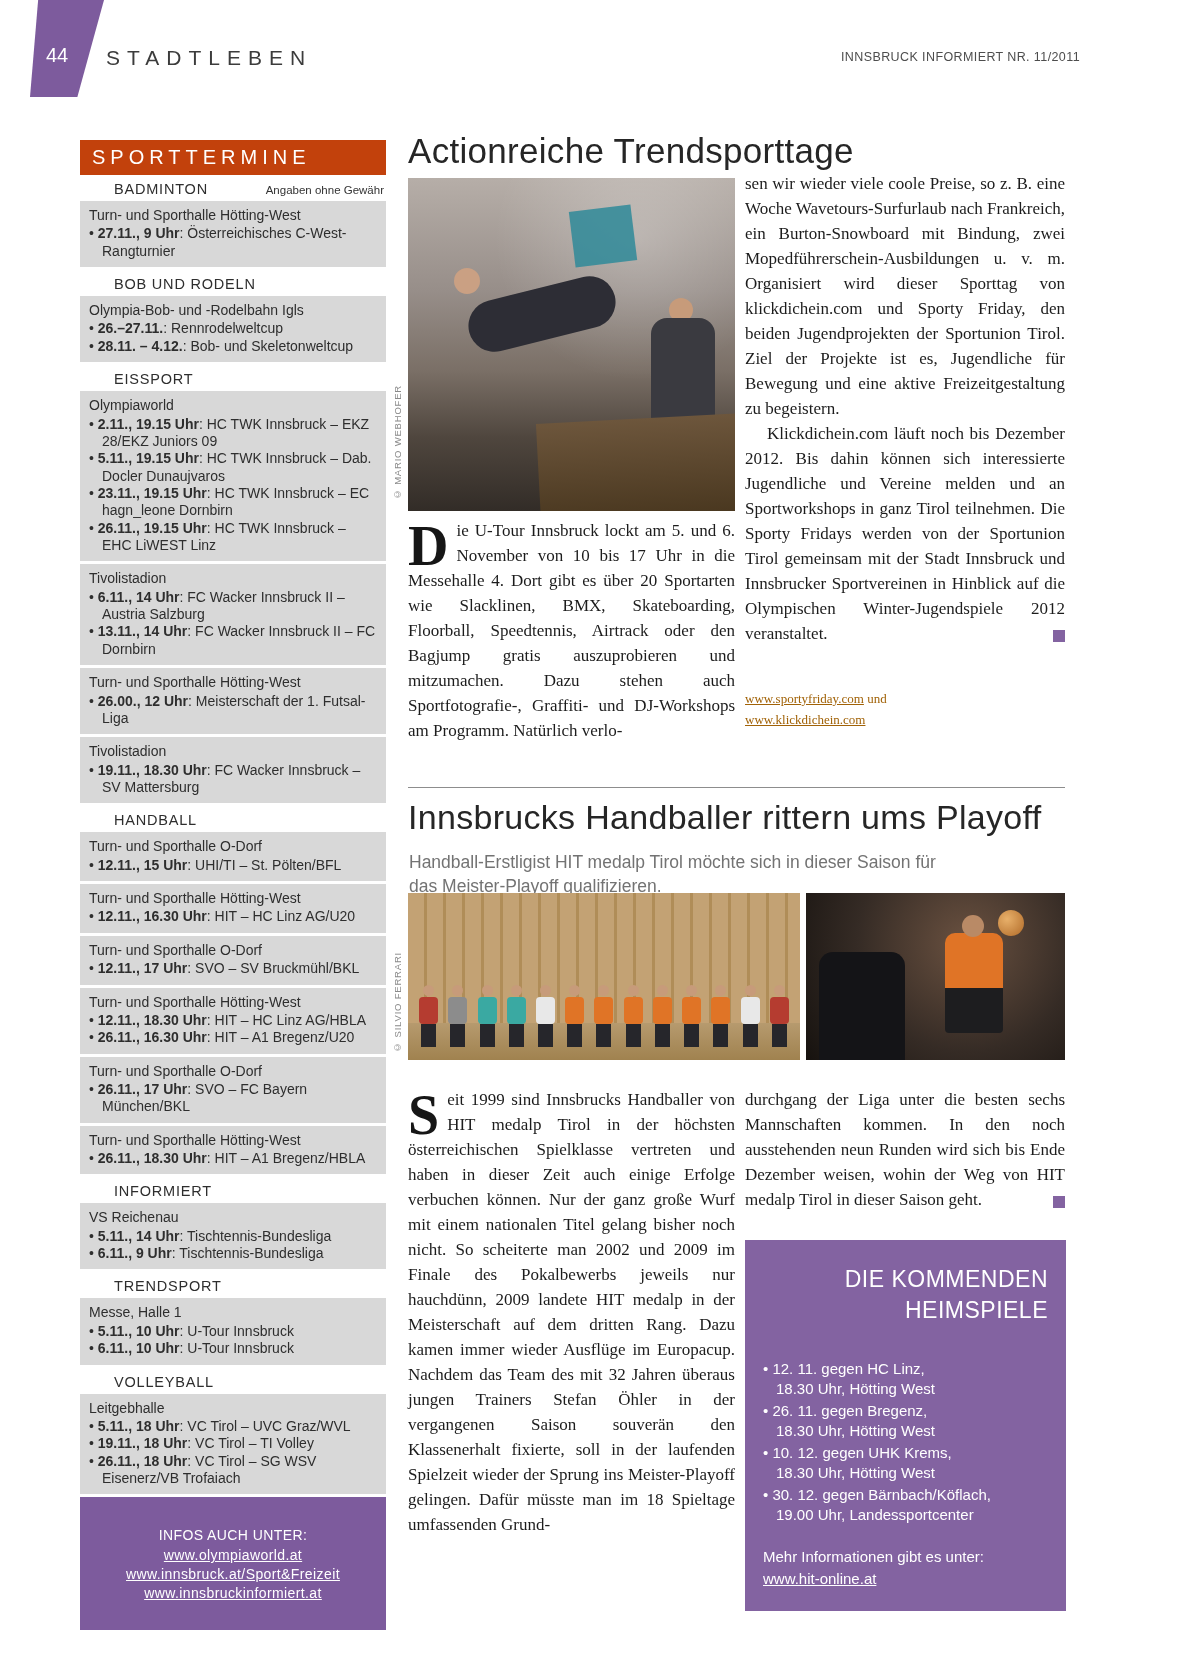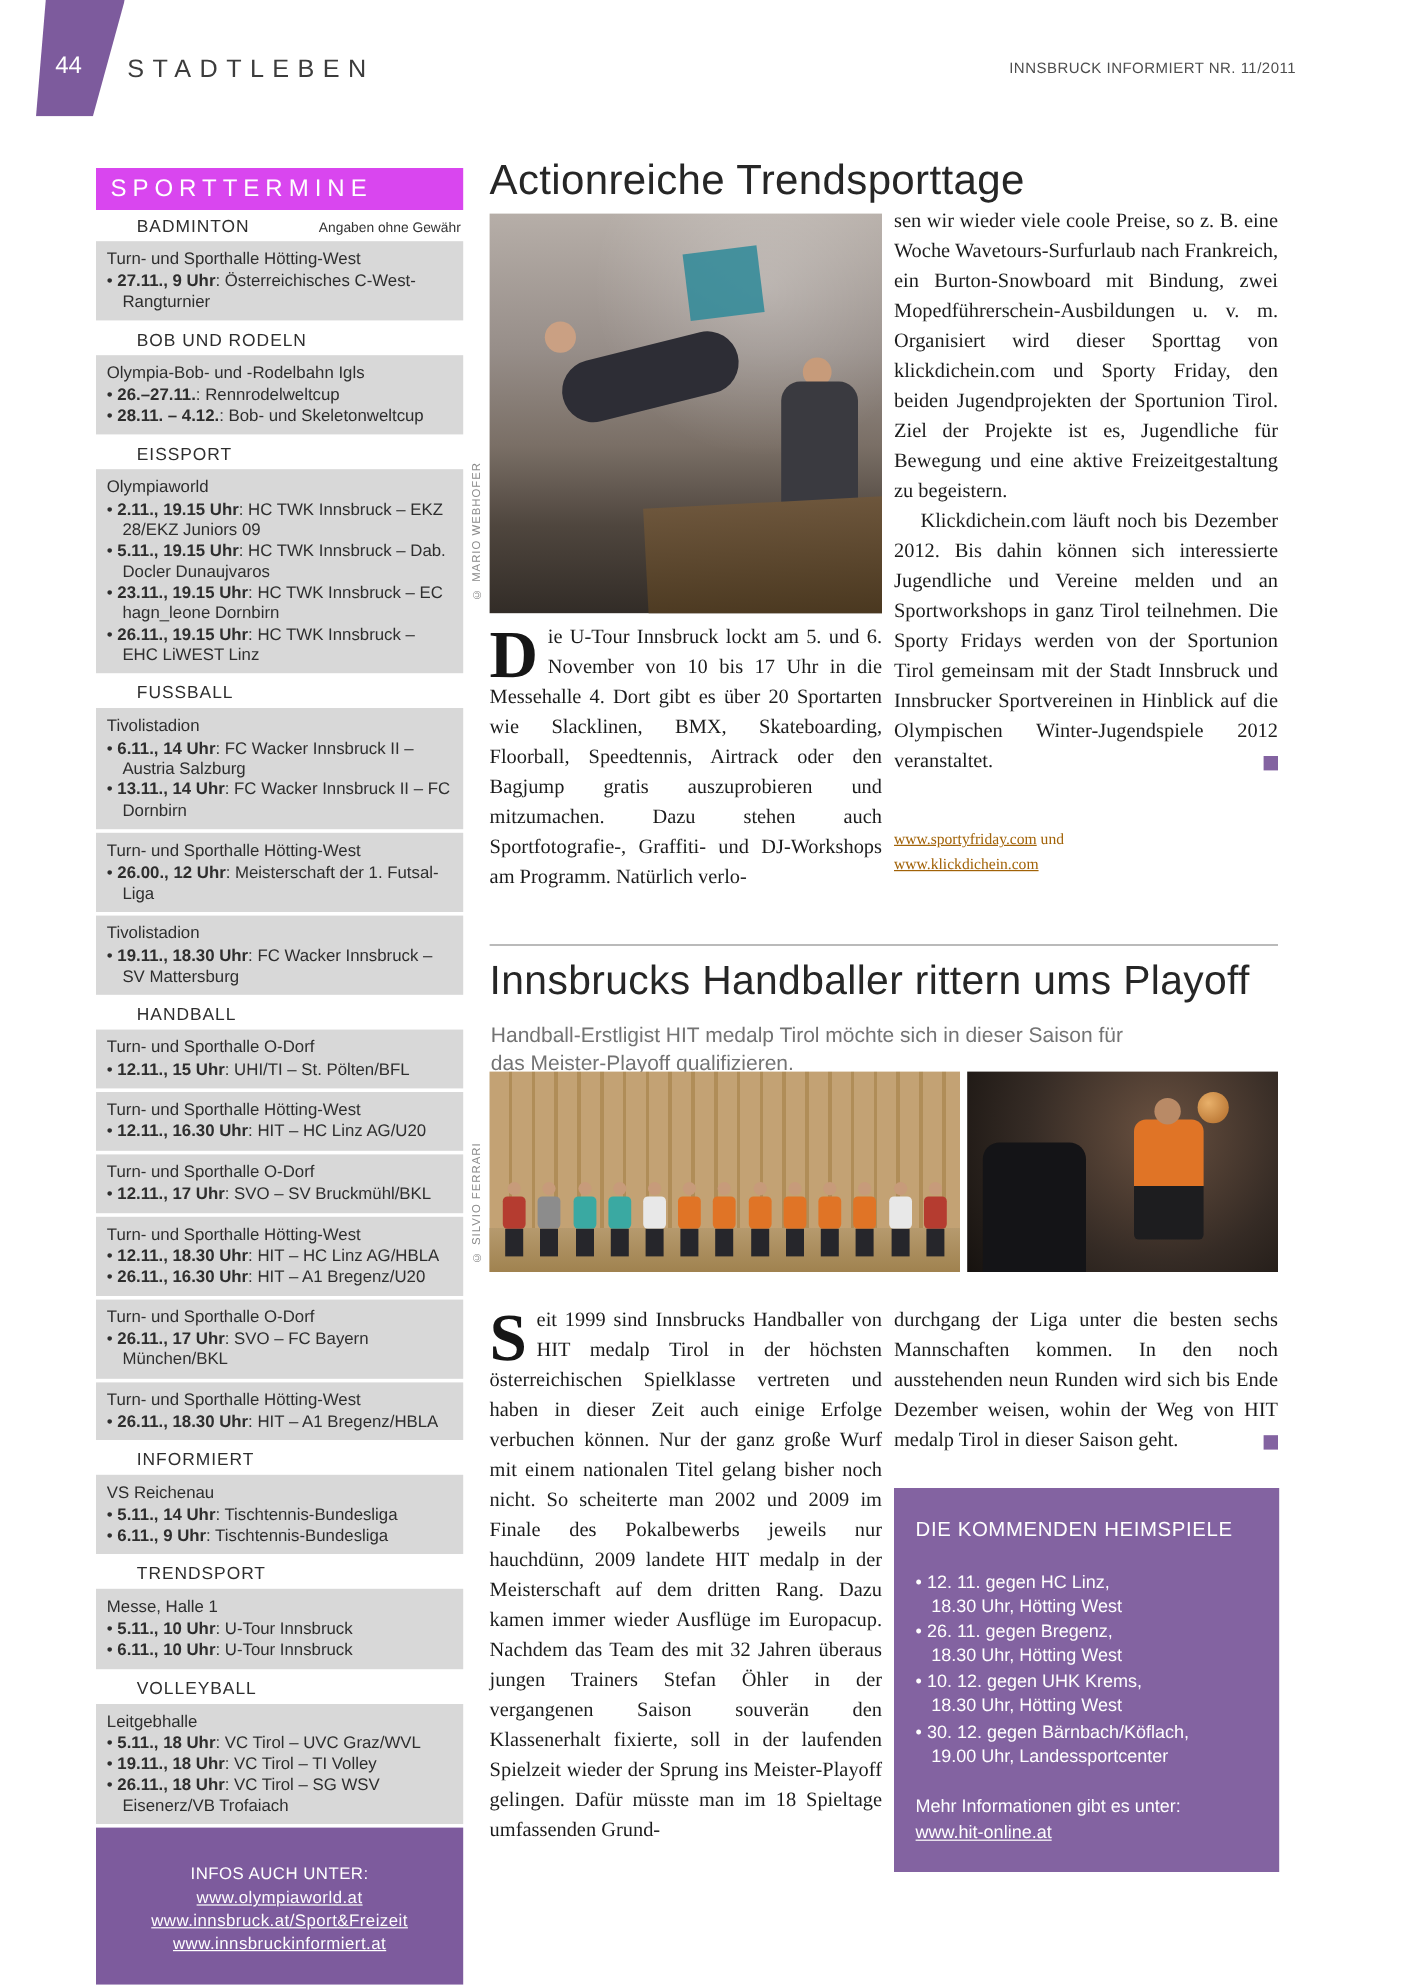--- a/index.html
+++ b/index.html
@@ -9,21 +9,21 @@
   
   .ribbon{position:absolute;left:30px;top:0;width:74px;height:97px;background:#7d5b9d;
           clip-path:polygon(11% 0,100% 0,64% 100%,0 100%);}
   .page-num{position:absolute;left:16px;top:44px;color:#fff;font-size:20px;}
   .section-title{position:absolute;left:106px;top:46px;font-size:21px;letter-spacing:7px;color:#3c3c3c;}
   .issue{position:absolute;left:780px;top:50px;width:300px;text-align:right;font-size:12.5px;
          color:#4d4d4d;letter-spacing:0.4px;}
 
   
   .sidebar{position:absolute;left:80px;top:140px;width:306px;}
-  .sb-title{background:#d946ef;color:#fff;font-size:20px;letter-spacing:5px;
+  .sb-title{background:#c2410c;color:#fff;font-size:20px;letter-spacing:5px;
             padding:6px 12px 6px 12px;}
   .sb-head-row{display:flex;justify-content:space-between;align-items:baseline;
                padding:6px 2px 4px 2px;margin-left:32px;}
   .sb-heading{font-size:14.5px;letter-spacing:0.8px;color:#2e2e2e;}
   .sb-disclaimer{font-size:11.5px;color:#333;}
   .sb-box{background:#d8d8d8;padding:6px 8px 7px 9px;margin-bottom:3px;
           font-size:14px;line-height:1.24;color:#2e2e2e;}
   .sb-venue{margin-bottom:1px;}
   .sb-item{padding-left:13px;text-indent:-13px;}
   .sb-item b{font-weight:bold;}
@@ -102,21 +102,21 @@
   .ap-opp{position:absolute;left:5%;bottom:0;width:86px;height:108px;border-radius:14px 14px 0 0;background:#141417;}
 
   .vcred{position:absolute;writing-mode:vertical-rl;transform:rotate(180deg);
          font-size:9.5px;color:#8a8a8a;letter-spacing:0.8px;}
   #cred1{left:392px;top:385px;}
   #cred2{left:392px;top:952px;}
 
   
   .hs-box{position:absolute;left:745px;top:1240px;width:285px;background:#8363a1;color:#fff;
           padding:24px 18px 22px 18px;font-size:15px;line-height:1.33;}
-  .hs-title{font-size:17px;letter-spacing:0.5px;margin-bottom:22px;}
+  .hs-title{font-size:23px;letter-spacing:0.5px;margin-bottom:34px;text-align:right;}
   .hs-item{padding-left:13px;text-indent:-13px;margin-bottom:2px;}
   .hs-more{margin-top:22px;}
   .hs-link{display:inline-block;color:#fff;text-decoration:underline;margin-top:2px;cursor:pointer;}
 </style>
 </head>
 <body>
 
 <div id="page">
 
   <div>
@@ -148,23 +148,20 @@
         </div>
         <div class="sb-head-row">
           <span class="sb-heading">EISSPORT</span>
         </div>
         <div class="sb-box">
           <div class="sb-venue">Olympiaworld</div>
           <div class="sb-item">• <b>2.11., 19.15 Uhr</b>: HC TWK Innsbruck – EKZ 28/EKZ Juniors 09</div>
           <div class="sb-item">• <b>5.11., 19.15 Uhr</b>: HC TWK Innsbruck – Dab. Docler Dunaujvaros</div>
           <div class="sb-item">• <b>23.11., 19.15 Uhr</b>: HC TWK Innsbruck – EC hagn_leone Dornbirn</div>
           <div class="sb-item">• <b>26.11., 19.15 Uhr</b>: HC TWK Innsbruck – EHC LiWEST Linz</div>
-        </div>
-        <div class="sb-head-row">
-          <span class="sb-heading">FUSSBALL</span>
         </div>
         <div class="sb-box">
           <div class="sb-venue">Tivolistadion</div>
           <div class="sb-item">• <b>6.11., 14 Uhr</b>: FC Wacker Innsbruck II – Austria Salzburg</div>
           <div class="sb-item">• <b>13.11., 14 Uhr</b>: FC Wacker Innsbruck II – FC Dornbirn</div>
         </div>
         <div class="sb-box">
           <div class="sb-venue">Turn- und Sporthalle Hötting-West</div>
           <div class="sb-item">• <b>26.00., 12 Uhr</b>: Meisterschaft der 1. Futsal-Liga</div>
         </div>

